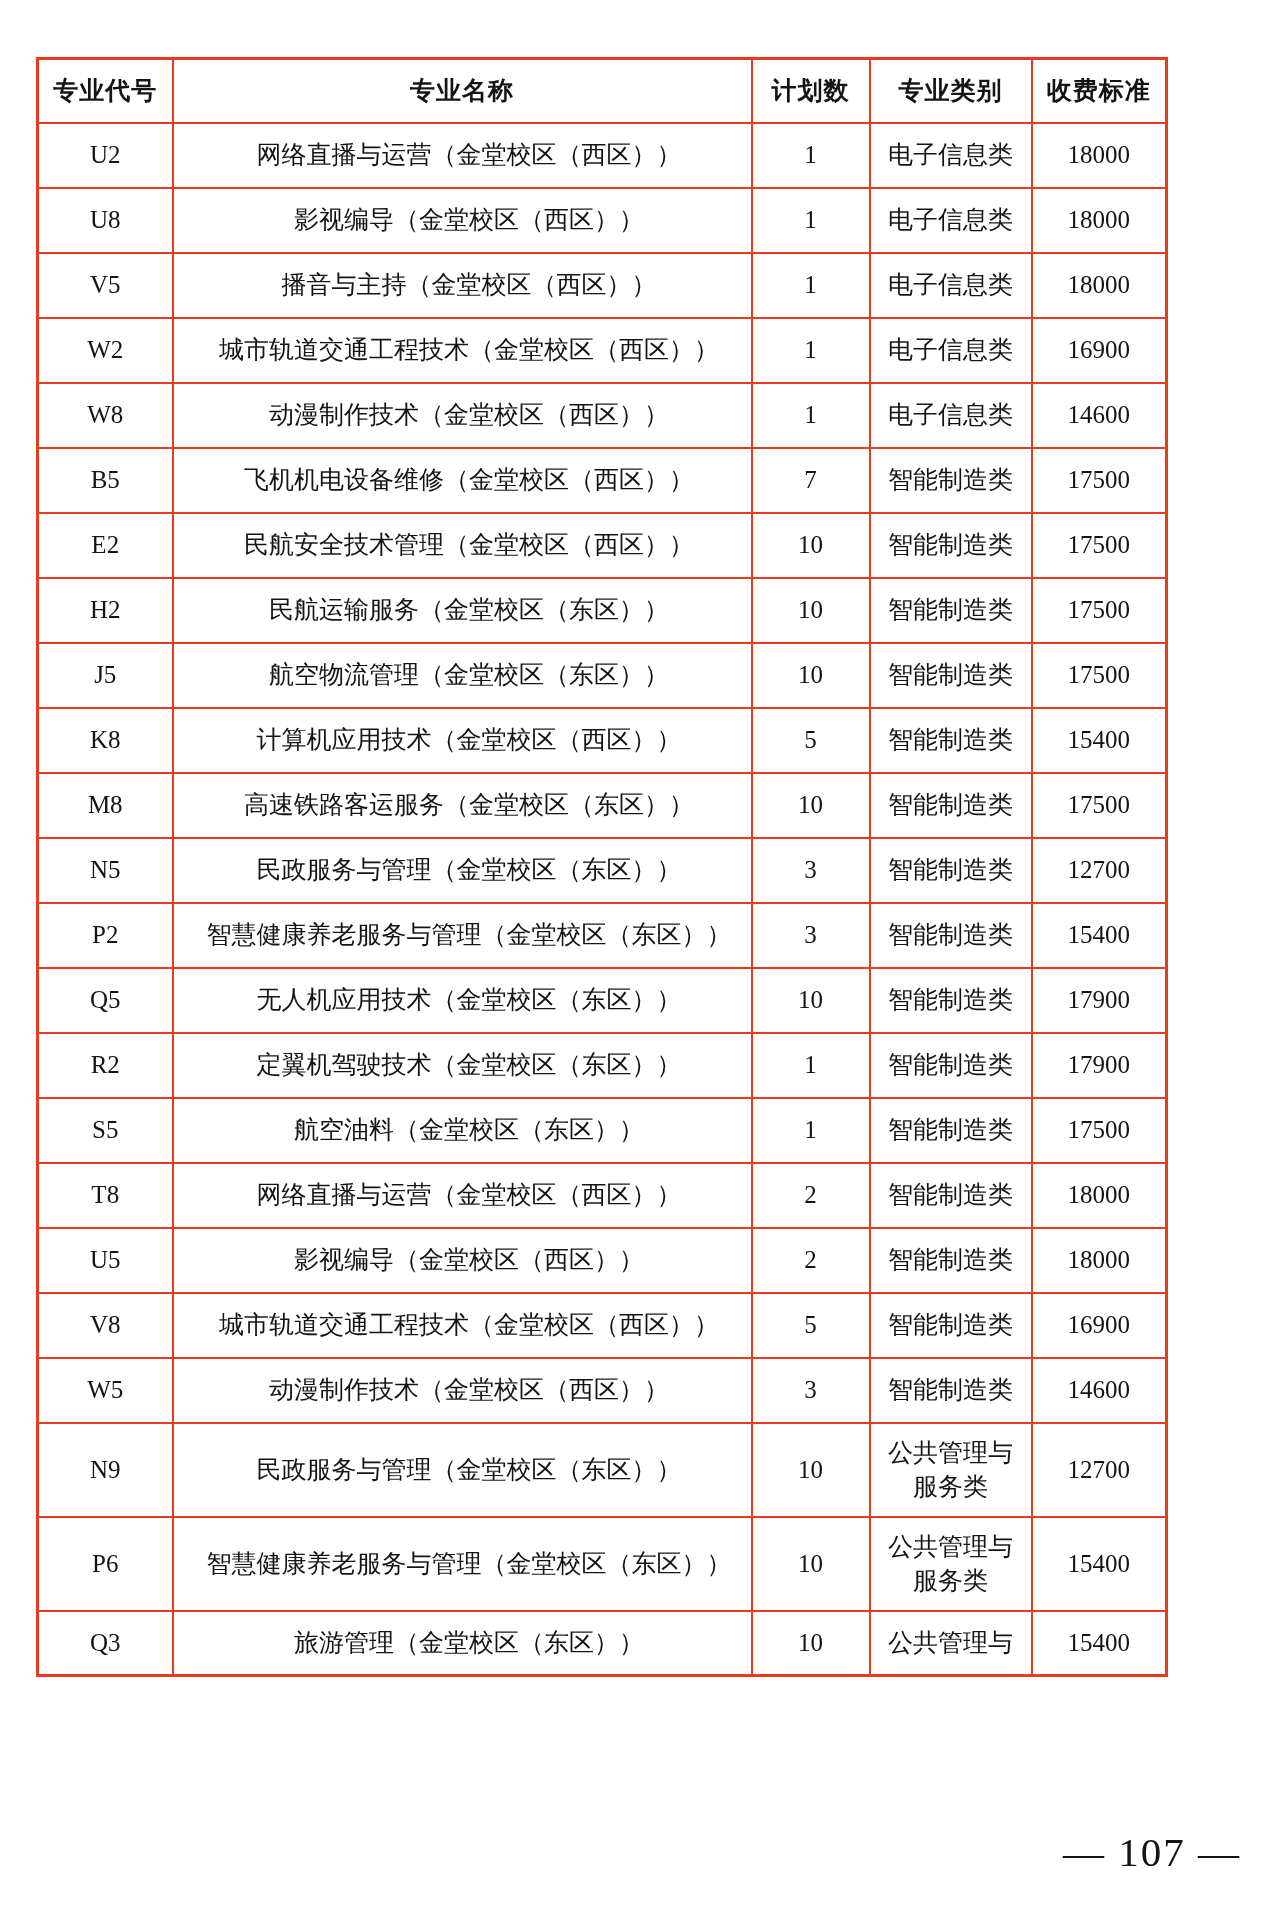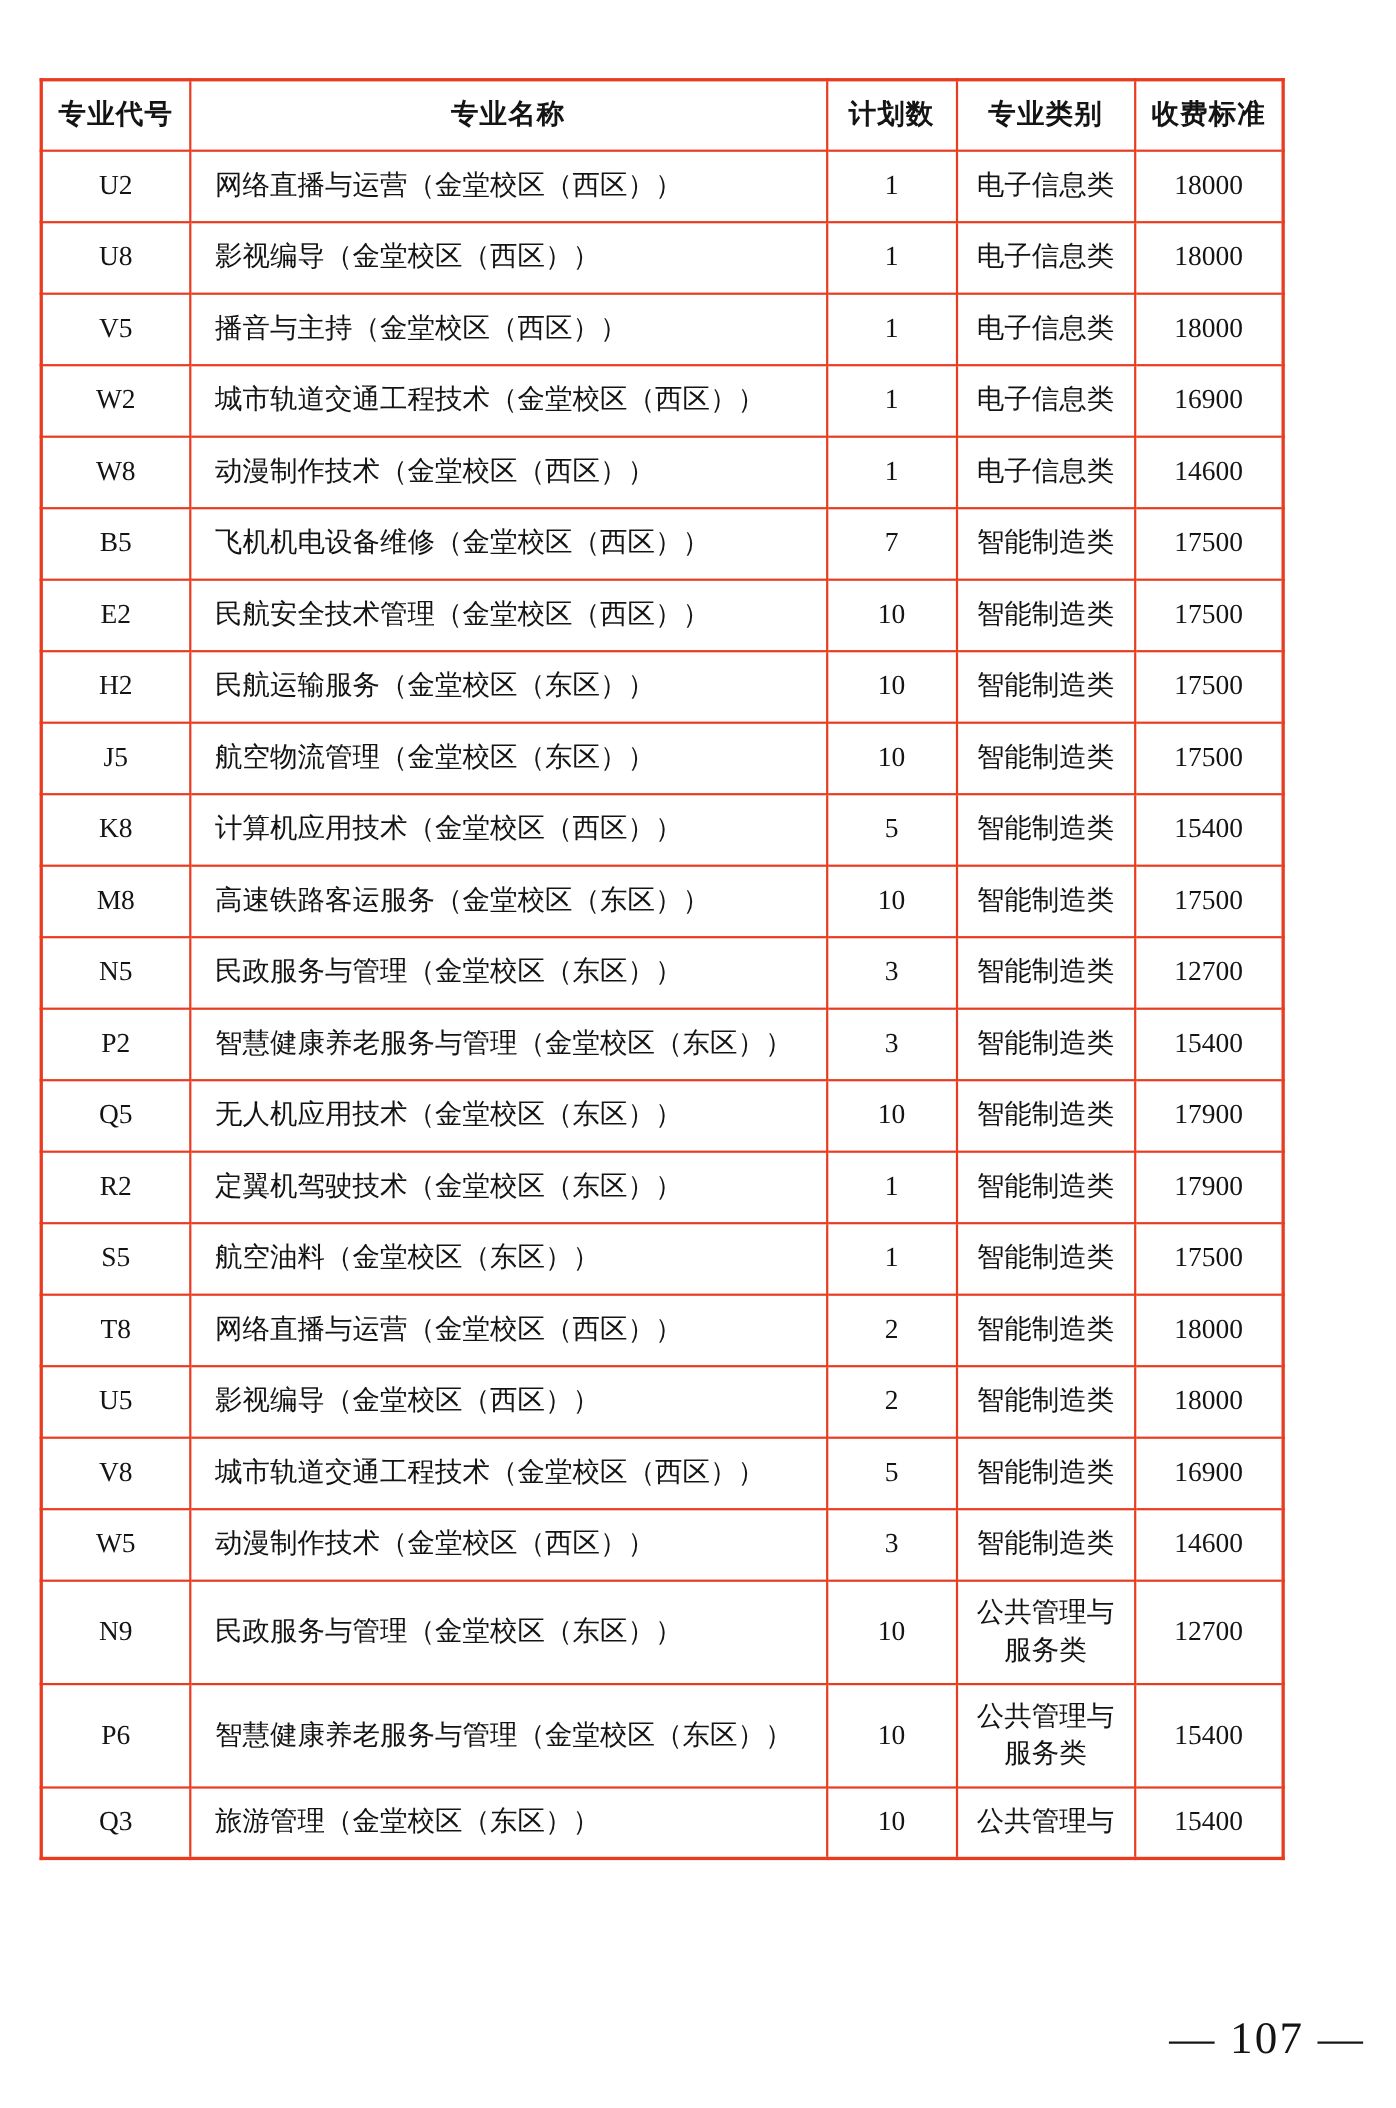--- a/index.html
+++ b/index.html
@@ -11,21 +11,20 @@
     font-family:"Liberation Serif","DejaVu Serif",serif;
     color:#141414;
   }
   .page{position:absolute;left:0;top:0;width:1269px;height:1916px}
   table.plan-table{
     position:absolute;left:36px;top:57px;
     width:1129px;
     border-collapse:collapse;
     table-layout:fixed;
     border:3px solid #e83b20;
-    margin-top:14px;
   }
   col.c-code{width:135px}
   col.c-name{width:579px}
   col.c-plan{width:118px}
   col.c-cat{width:162px}
   col.c-fee{width:135px}
   th,td{
     border:2px solid #e83b20;
     box-sizing:border-box;
     text-align:center;
@@ -35,21 +34,21 @@
     padding:12px 8px;
     height:65px;
     overflow:hidden;
   }
   th{
     font-weight:bold;
     height:64px;
     letter-spacing:1px;
   }
   td.cell-name{
-    text-align:left;
+    text-align:center;
     padding-left:22px;
   }
   td.cell-category{
     padding-left:16px;
     padding-right:16px;
     text-align:center;
   }
   .page-number{
     position:absolute;
     top:1828px;

